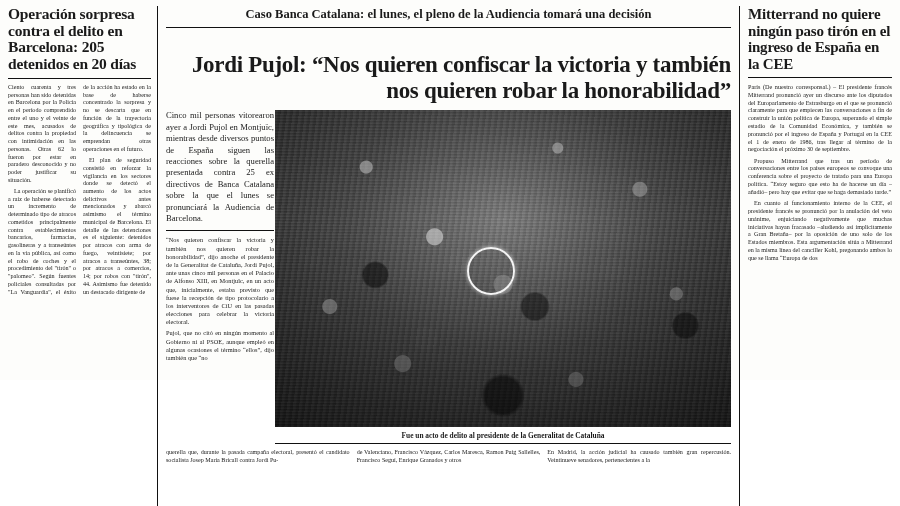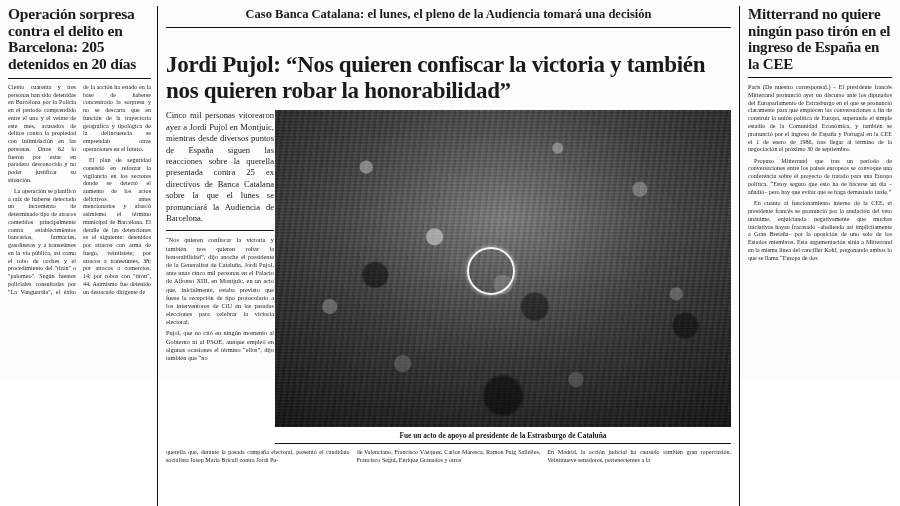--- a/index.html
+++ b/index.html
@@ -80,21 +80,21 @@
   .kicker {
     text-align: center;
     font-weight: bold;
     font-size: 12.5px;
     line-height: 1.1;
     padding: 2px 0 5px 0;
     border-bottom: 1px solid #111;
     margin-bottom: 24px;
   }
   .headline {
-    text-align: left;
+    text-align: right;
     font-weight: bold;
     font-size: 23px;
     line-height: 1.12;
     letter-spacing: -0.3px;
     margin: 0 0 7px 0;
   }
   .center-body {
     display: flex;
     gap: 1px;
   }
@@ -269,21 +269,21 @@
           <p class="lede-small">Pujol, que no citó en ningún momento al Gobierno ni al PSOE, aunque empleó en algunas ocasiones el término “ellos”, dijo también que “no</p>
         </div>
 
         <div class="photo-col">
           <div class="photo">
             <div class="photo-grain"></div>
             <div class="photo-crowd"></div>
             <div class="photo-highlight"></div>
 
           </div>
-          <div class="photo-caption">Fue un acto de apoyo al presidente de la Estrasburgo de Cataluña</div>
+          <div class="photo-caption">Fue un acto de delito al presidente de la Generalitat de Cataluña</div>
         </div>
       </div>
 
       <div class="center-foot">
         <div class="fcol">
           <p class="fpara first">querella que, durante la pasada campaña electoral, presentó el candidato socialista Josep Maria Bricall contra Jordi Pu-</p>
         </div>
         <div class="fcol">
           <p class="fpara first">de Valenciano, Francisco Vázquez, Carlos Maresca, Ramon Puig Sallelles, Francisco Seguí, Enrique Granados y otros</p>
         </div>

